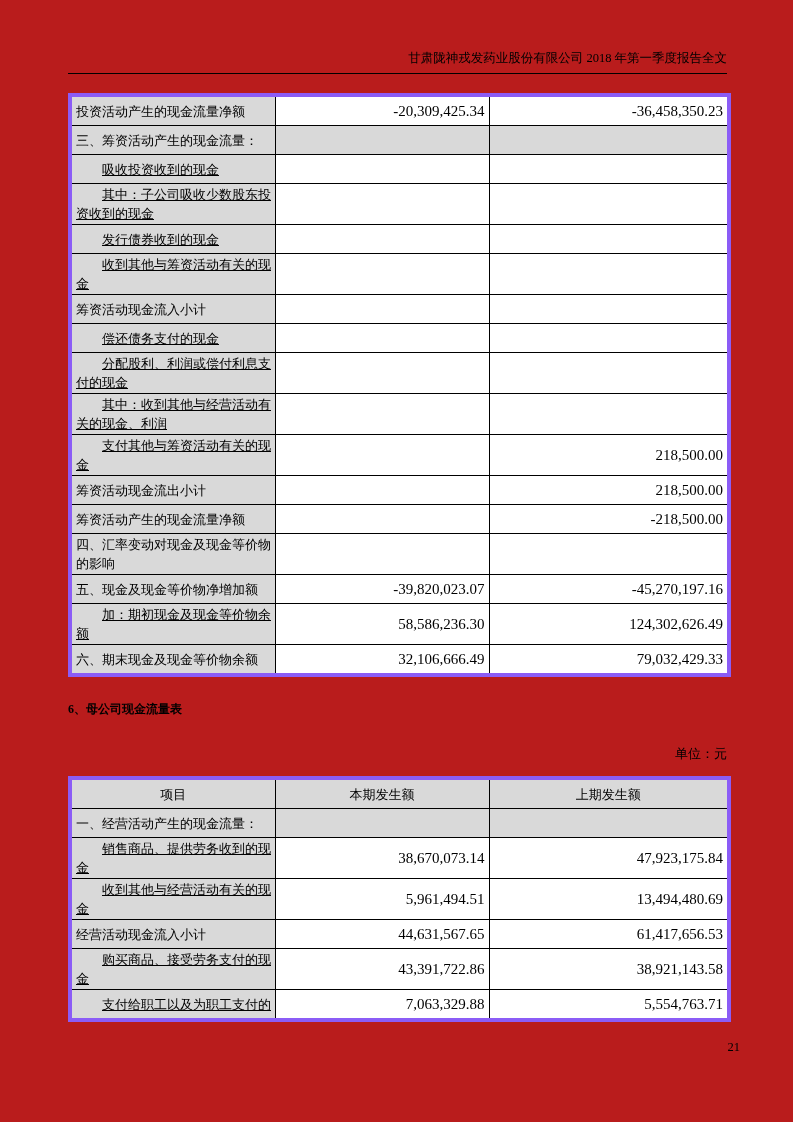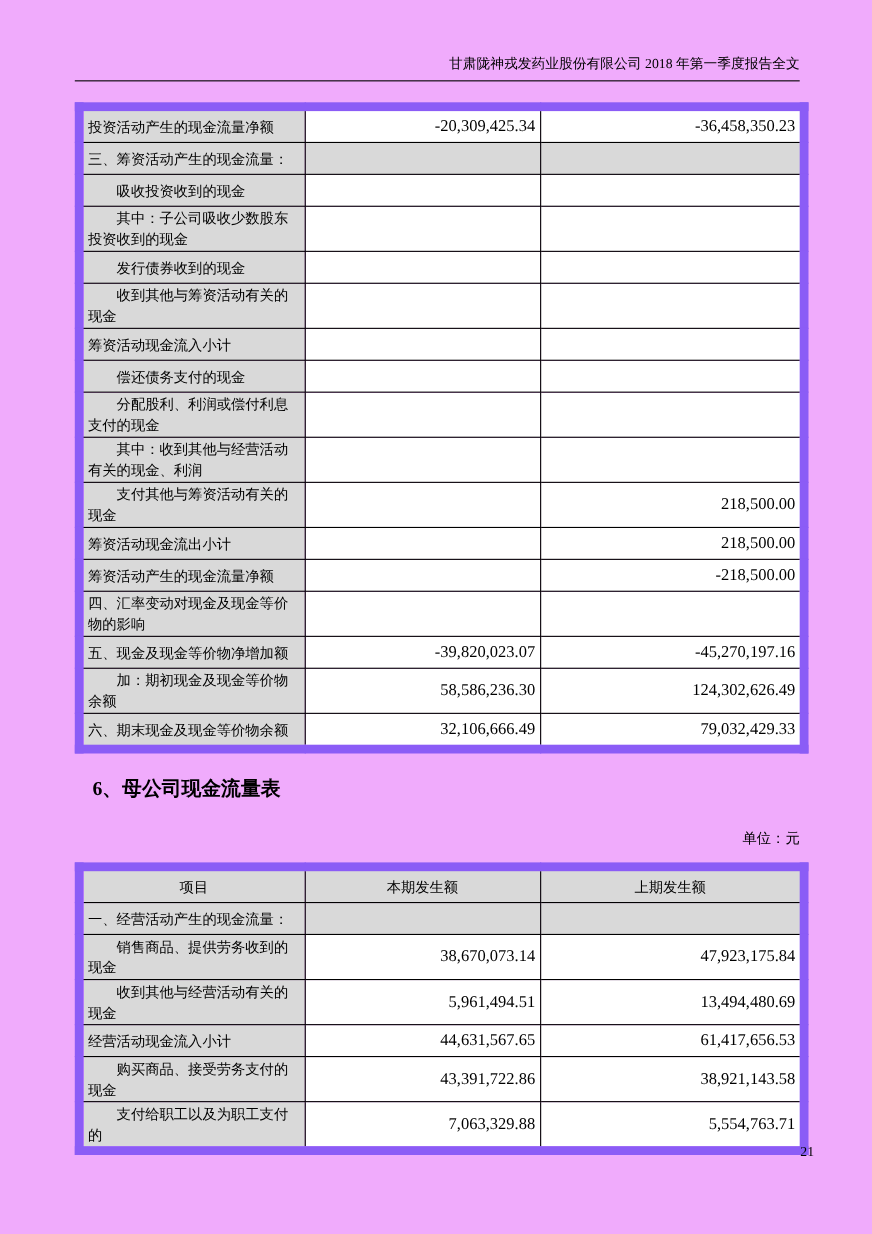--- a/index.html
+++ b/index.html
@@ -1,37 +1,37 @@
 <!DOCTYPE html>
 <html><head>
 <meta charset="utf-8">
 <style>
   html,body { margin:0; padding:0; background:#ffffff; }
   .page {
     position:relative;
     width:793px; height:1122px;
-    background:#f0abfc;
+    background:#b91c1c;
     box-sizing:border-box;
     padding:50px 66px 0 68px;
     font-family:"Liberation Serif","DejaVu Serif",serif;
     color:#000;
     overflow:hidden;
   }
   .page-header {
     text-align:right;
     font-size:12.5px;
     line-height:16px;
     padding-bottom:7px;
     border-bottom:1px solid #000;
   }
   table.fin-table {
     border-collapse:collapse;
     table-layout:fixed;
     width:659px;
-    border:8px solid #8b5cf6;
+    border:4px solid #8b5cf6;
   }
   #table1 { margin-top:19px; }
   #table2 { margin-top:14px; }
   .fin-table td, .fin-table th {
     border:1px solid #000;
     font-size:13px;
     line-height:19px;
     height:26px;
     padding:1px 4px;
     vertical-align:middle;
@@ -43,31 +43,31 @@
     background:#d9d9d9;
     font-weight:normal;
     text-align:center;
   }
   .fin-table td.label {
     background:#d9d9d9;
     text-align:left;
     padding-left:4px;
     padding-right:2px;
   }
-  .fin-table td.label.indent { text-indent:2em; }
+  .fin-table td.label.indent { text-indent:2em;text-decoration:underline; }
   .fin-table td.num {
     text-align:right;
     font-size:15px;
     background:#ffffff;
   }
   .fin-table tr.section td.num { background:#d9d9d9; }
   .section-heading {
-    font-size:18px;
+    font-size:12px;
     font-weight:bold;
-    margin:22px 0 0 16px;
+    margin:22px 0 0 0;
     line-height:20px;
   }
   .unit-line {
     text-align:right;
     font-size:13px;
     margin:27px 0 7px 0;
     line-height:16px;
   }
   .page-number {
     position:absolute;

